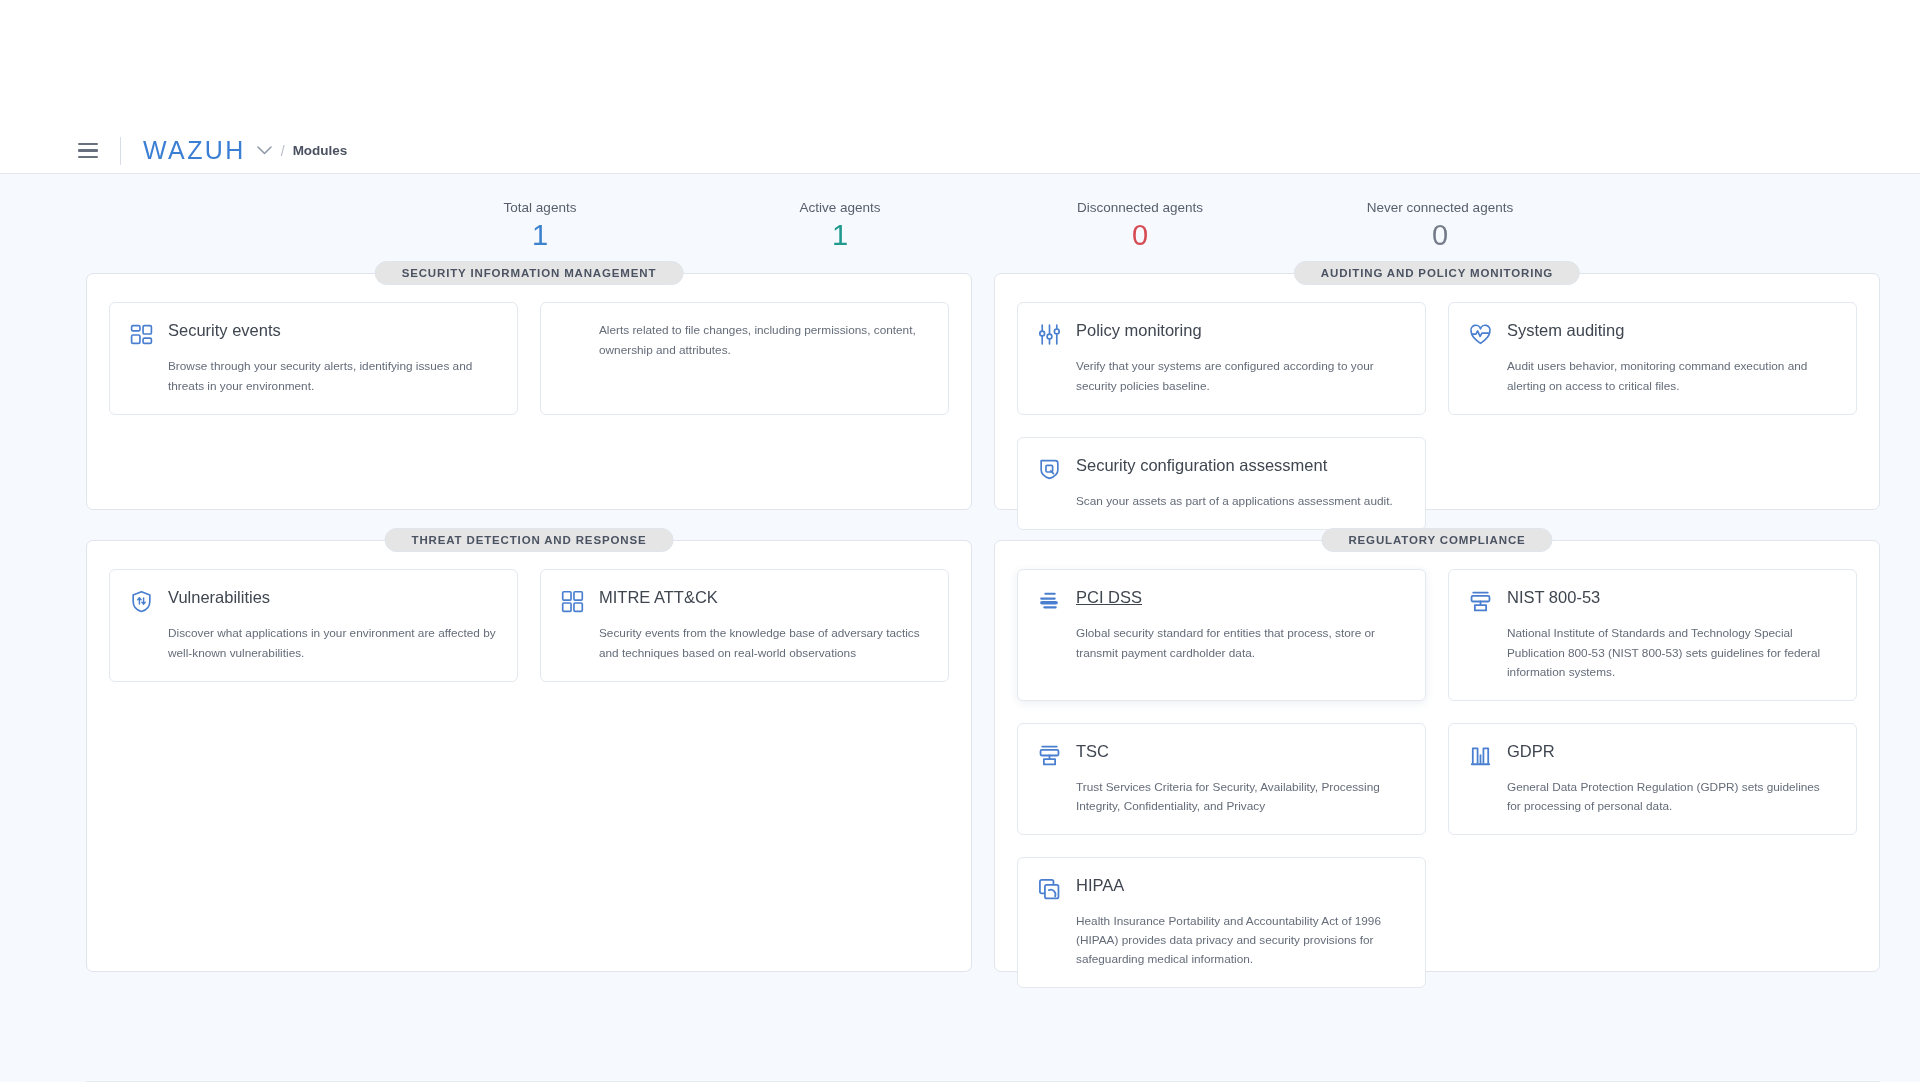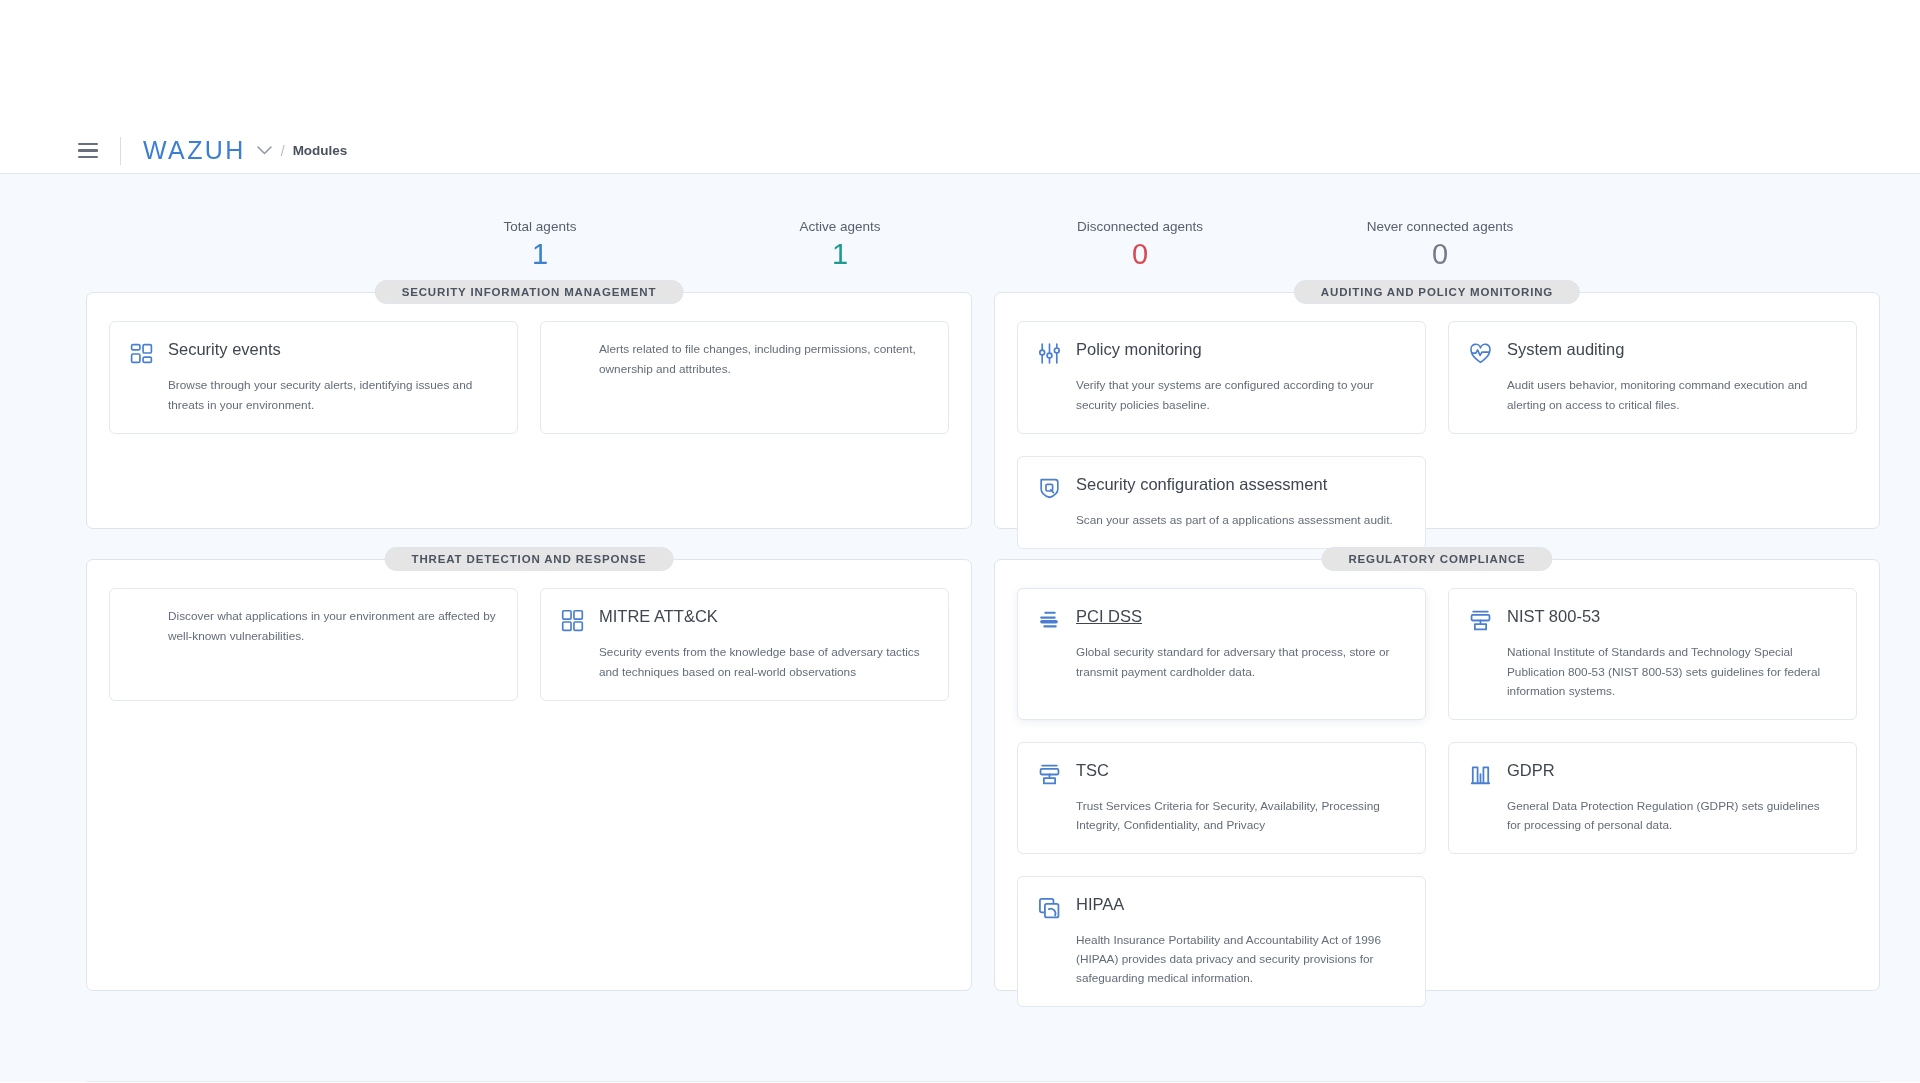--- a/index.html
+++ b/index.html
@@ -84,21 +84,20 @@
   }
   .stat {
     flex: 0 0 auto;
     text-align: center;
   }
   .stat-label {
     font-size: 13.5px;
     color: #575f6d;
     margin-bottom: 4px;
     font-weight: 400;
-    margin-top: 19px;
   }
   .stat-value {
     font-size: 29px;
     font-weight: 400;
     line-height: 1.12;
   }
 
   
   .panels {
     display: grid;
@@ -258,20 +257,30 @@
             </div>
 
           </div>
         </div>
 
         <div class="panel" style="height:432px;">
           <div class="panel-title">THREAT DETECTION AND RESPONSE</div>
           <div class="cards">
 
             <div class="card">
+              <div class="card-head">
+                <div class="card-icon">
+                  <svg width="25" height="25" viewBox="0 0 24 24" fill="none">
+                    <path d="M12 2.6l8 3.2v6c0 5-3.4 8.6-8 9.8-4.6-1.2-8-4.8-8-9.8v-6l8-3.2z" stroke="#4a7fd0" stroke-width="1.6" stroke-linejoin="round"></path>
+                    <path d="M10 8.5v6M10 8.5l-1.6 1.8M10 8.5l1.6 1.8" stroke="#4a7fd0" stroke-width="1.4" stroke-linecap="round"></path>
+                    <path d="M14 14.5v-6M14 14.5l-1.6-1.8M14 14.5l1.6-1.8" stroke="#4a7fd0" stroke-width="1.4" stroke-linecap="round"></path>
+                  </svg>
+                </div>
+                <div class="card-title">Vulnerabilities</div>
+              </div>
               <div class="card-desc">Discover what applications in your environment are affected by well-known vulnerabilities.</div>
             </div>
 
             <div class="card">
               <div class="card-head">
                 <div class="card-icon">
                   <svg width="25" height="25" viewBox="0 0 24 24" fill="none">
                     <rect x="2.6" y="2.6" width="8" height="8" rx="1" stroke="#4a7fd0" stroke-width="1.6"></rect>
                     <rect x="13.4" y="2.6" width="8" height="8" rx="1" stroke="#4a7fd0" stroke-width="1.6"></rect>
                     <rect x="2.6" y="13.4" width="8" height="8" rx="1" stroke="#4a7fd0" stroke-width="1.6"></rect>
@@ -348,21 +357,21 @@
                 <div class="card-icon">
                   <svg width="25" height="25" viewBox="0 0 24 24" fill="none">
                     <path d="M8 4.6h9" stroke="#4a7fd0" stroke-width="2" stroke-linecap="round"></path>
                     <path d="M4 9.2h13" stroke="#4a7fd0" stroke-width="2" stroke-linecap="round"></path>
                     <rect x="3" y="11.4" width="17" height="3.4" rx="1.7" fill="#4a7fd0"></rect>
                     <path d="M7 17.6h11" stroke="#4a7fd0" stroke-width="2" stroke-linecap="round"></path>
                   </svg>
                 </div>
                 <div class="card-title linked">PCI DSS</div>
               </div>
-              <div class="card-desc">Global security standard for adversary that process, store or transmit payment cardholder data.</div>
+              <div class="card-desc">Global security standard for entities that process, store or transmit payment cardholder data.</div>
             </div>
 
             <div class="card" style="min-height:118px;">
               <div class="card-head">
                 <div class="card-icon">
                   <svg width="25" height="25" viewBox="0 0 24 24" fill="none">
                     <path d="M5 3.4h14" stroke="#4a7fd0" stroke-width="1.7" stroke-linecap="round"></path>
                     <rect x="3.4" y="6.6" width="17.2" height="5.4" rx="1.2" stroke="#4a7fd0" stroke-width="1.7"></rect>
                     <path d="M12 12v3.2" stroke="#4a7fd0" stroke-width="1.7" stroke-linecap="round"></path>
                     <path d="M6.6 15.4h10.8v5.2H6.6z" stroke="#4a7fd0" stroke-width="1.7" stroke-linejoin="round"></path>

